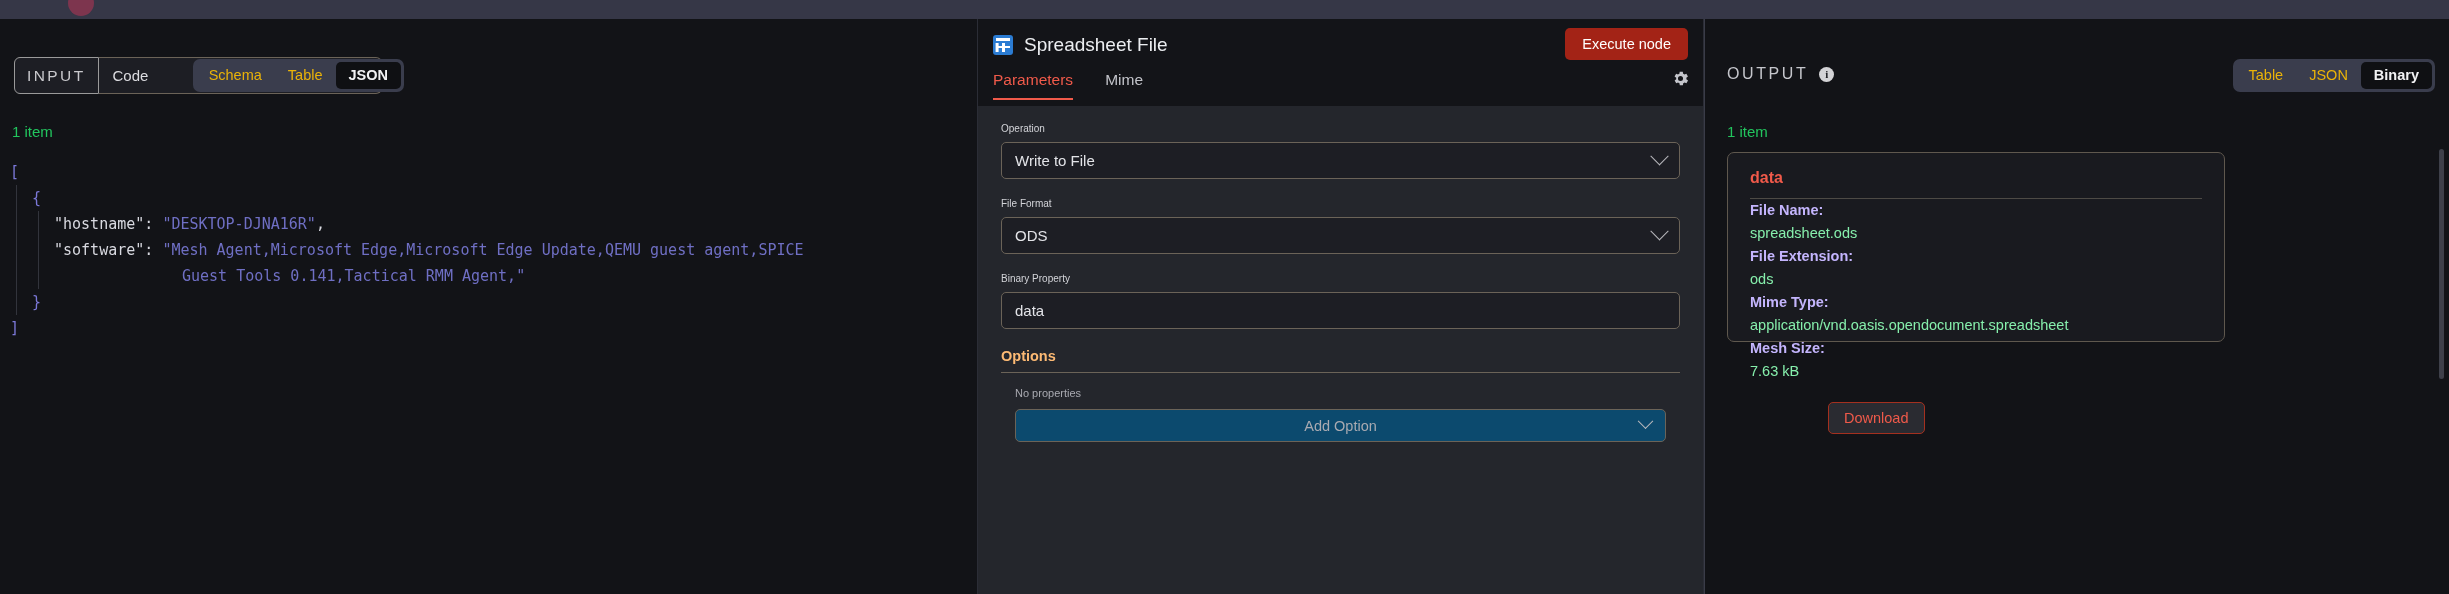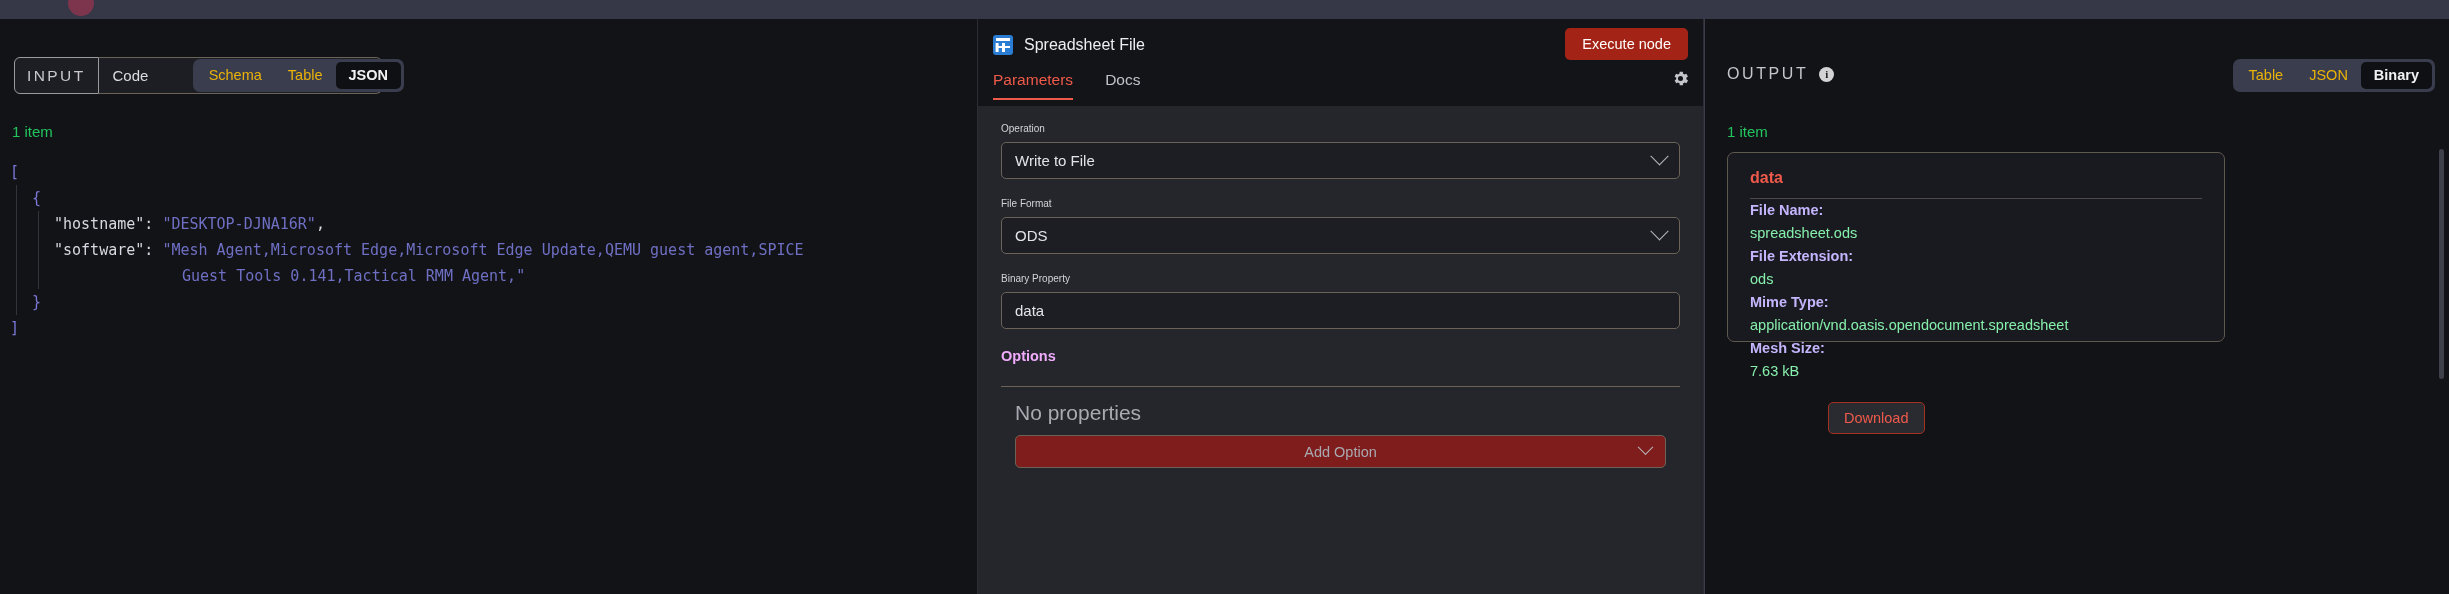--- a/index.html
+++ b/index.html
@@ -91,21 +91,21 @@
   
   .node-header { position:absolute; left:0; top:0; width:100%; height:52px; display:flex; align-items:center; padding:0 15px; }
   .node-icon {
     width:20px; height:20px; border-radius:3px; background:#2b7cd3;
     position:relative; flex:0 0 auto; margin-right:11px;
   }
   .node-icon::before { content:""; position:absolute; left:3px; top:3px; width:14px; height:2.6px; background:#fff; }
   .node-icon::after  { content:""; position:absolute; left:9.4px; top:8px; width:2.4px; height:9px; background:#fff;
                        box-shadow: -6.4px 0 0 #fff, -3.2px -8px 0 0 transparent; }
   .node-icon .row2 { position:absolute; left:3px; top:10.5px; width:14px; height:2.2px; background:#fff; }
-  .node-title { color:#eceef1; font-size:16px; }
+  .node-title { color:#eceef1; font-size:19px; }
   .execute-btn {
     position:absolute; right:15px; top:9px;
     background:#a32316; color:#fff; font-size:14.5px;
     padding:8px 17px; border-radius:5px; font-weight:400;
   }
 
   .node-tabs { position:absolute; left:0; top:52px; width:100%; height:34px; display:flex; align-items:flex-start; padding:0 15px; }
   .node-tab { font-size:15.5px; color:#c2c3c9; margin-right:32px; padding-bottom:9px; }
   .node-tab.active { color:#f05a4a; border-bottom:2px solid #f05a4a; }
   .gear-icon { position:absolute; right:13px; top:-2px; width:19px; height:19px; color:#c4c5cb; }
@@ -114,24 +114,24 @@
   .node-body { position:absolute; left:0; top:87px; right:0; bottom:0; background:#24262c; padding:17px 23px 0 23px; }
   .field { margin-bottom:19px; }
   .field-label { font-size:10px; color:#d3d4d9; margin-bottom:8px; }
   .field-control {
     height:37px; background:#1d1e24;
     border:1px solid #6b6358; border-radius:5px;
     display:flex; align-items:center; justify-content:space-between;
     padding:0 13px; color:#e3e4e8; font-size:15px;
   }
   .field-control.plain { border-color:#6b6358; justify-content:flex-start; }
-  .options-head { font-size:14.5px; color:#f0abfc; font-weight:600; padding-bottom:22px; border-bottom:1px solid #6b6358; margin-top:4px; }
-  .no-props { font-size:21px; color:#a9aab1; padding:14px 0 10px 14px; }
+  .options-head { font-size:14.5px; color:#fdba74; font-weight:600; padding-bottom:8px; border-bottom:1px solid #6b6358; margin-top:4px; }
+  .no-props { font-size:11px; color:#a9aab1; padding:14px 0 10px 14px; }
   .add-option {
-    margin:0 14px; height:33px; background:#7f1d1d;
+    margin:0 14px; height:33px; background:#0c4a6e;
     border:1px solid #6b6358; border-radius:5px;
     display:flex; align-items:center; justify-content:center;
     position:relative; color:#a9aab1; font-size:14.5px;
   }
   .add-option .chev { position:absolute; right:14px; }
 
   
   .out-header { position:absolute; left:0; top:0; width:100%; height:68px; }
   .out-title {
     position:absolute; left:22px; top:46px;
@@ -197,21 +197,21 @@
     <div class="node-header">
       <span class="node-icon">
           <span class="row2"></span>
         </span>
       <span class="node-title">Spreadsheet File</span>
       <div class="execute-btn">Execute node</div>
     </div>
 
     <div class="node-tabs">
       <div class="node-tab active">Parameters</div>
-      <div class="node-tab">Docs</div>
+      <div class="node-tab">Mime</div>
       <svg class="gear-icon" viewBox="0 0 24 24" fill="currentColor">
         <path d="M19.4 13a7.6 7.6 0 000-2l2-1.6-2-3.4-2.4 1a7.6 7.6 0 00-1.7-1l-.4-2.6h-3.9l-.4 2.6a7.6 7.6 0 00-1.7 1l-2.4-1-2 3.4L6.6 11a7.6 7.6 0 000 2l-2 1.6 2 3.4 2.4-1a7.6 7.6 0 001.7 1l.4 2.6h3.9l.4-2.6a7.6 7.6 0 001.7-1l2.4 1 2-3.4zM12 15.2A3.2 3.2 0 1115.2 12 3.2 3.2 0 0112 15.2z"></path>
       </svg>
       <div class="tabs-rule"></div>
     </div>
 
     <div class="node-body">
 
       <div class="field">
         <div class="field-label">Operation</div>

